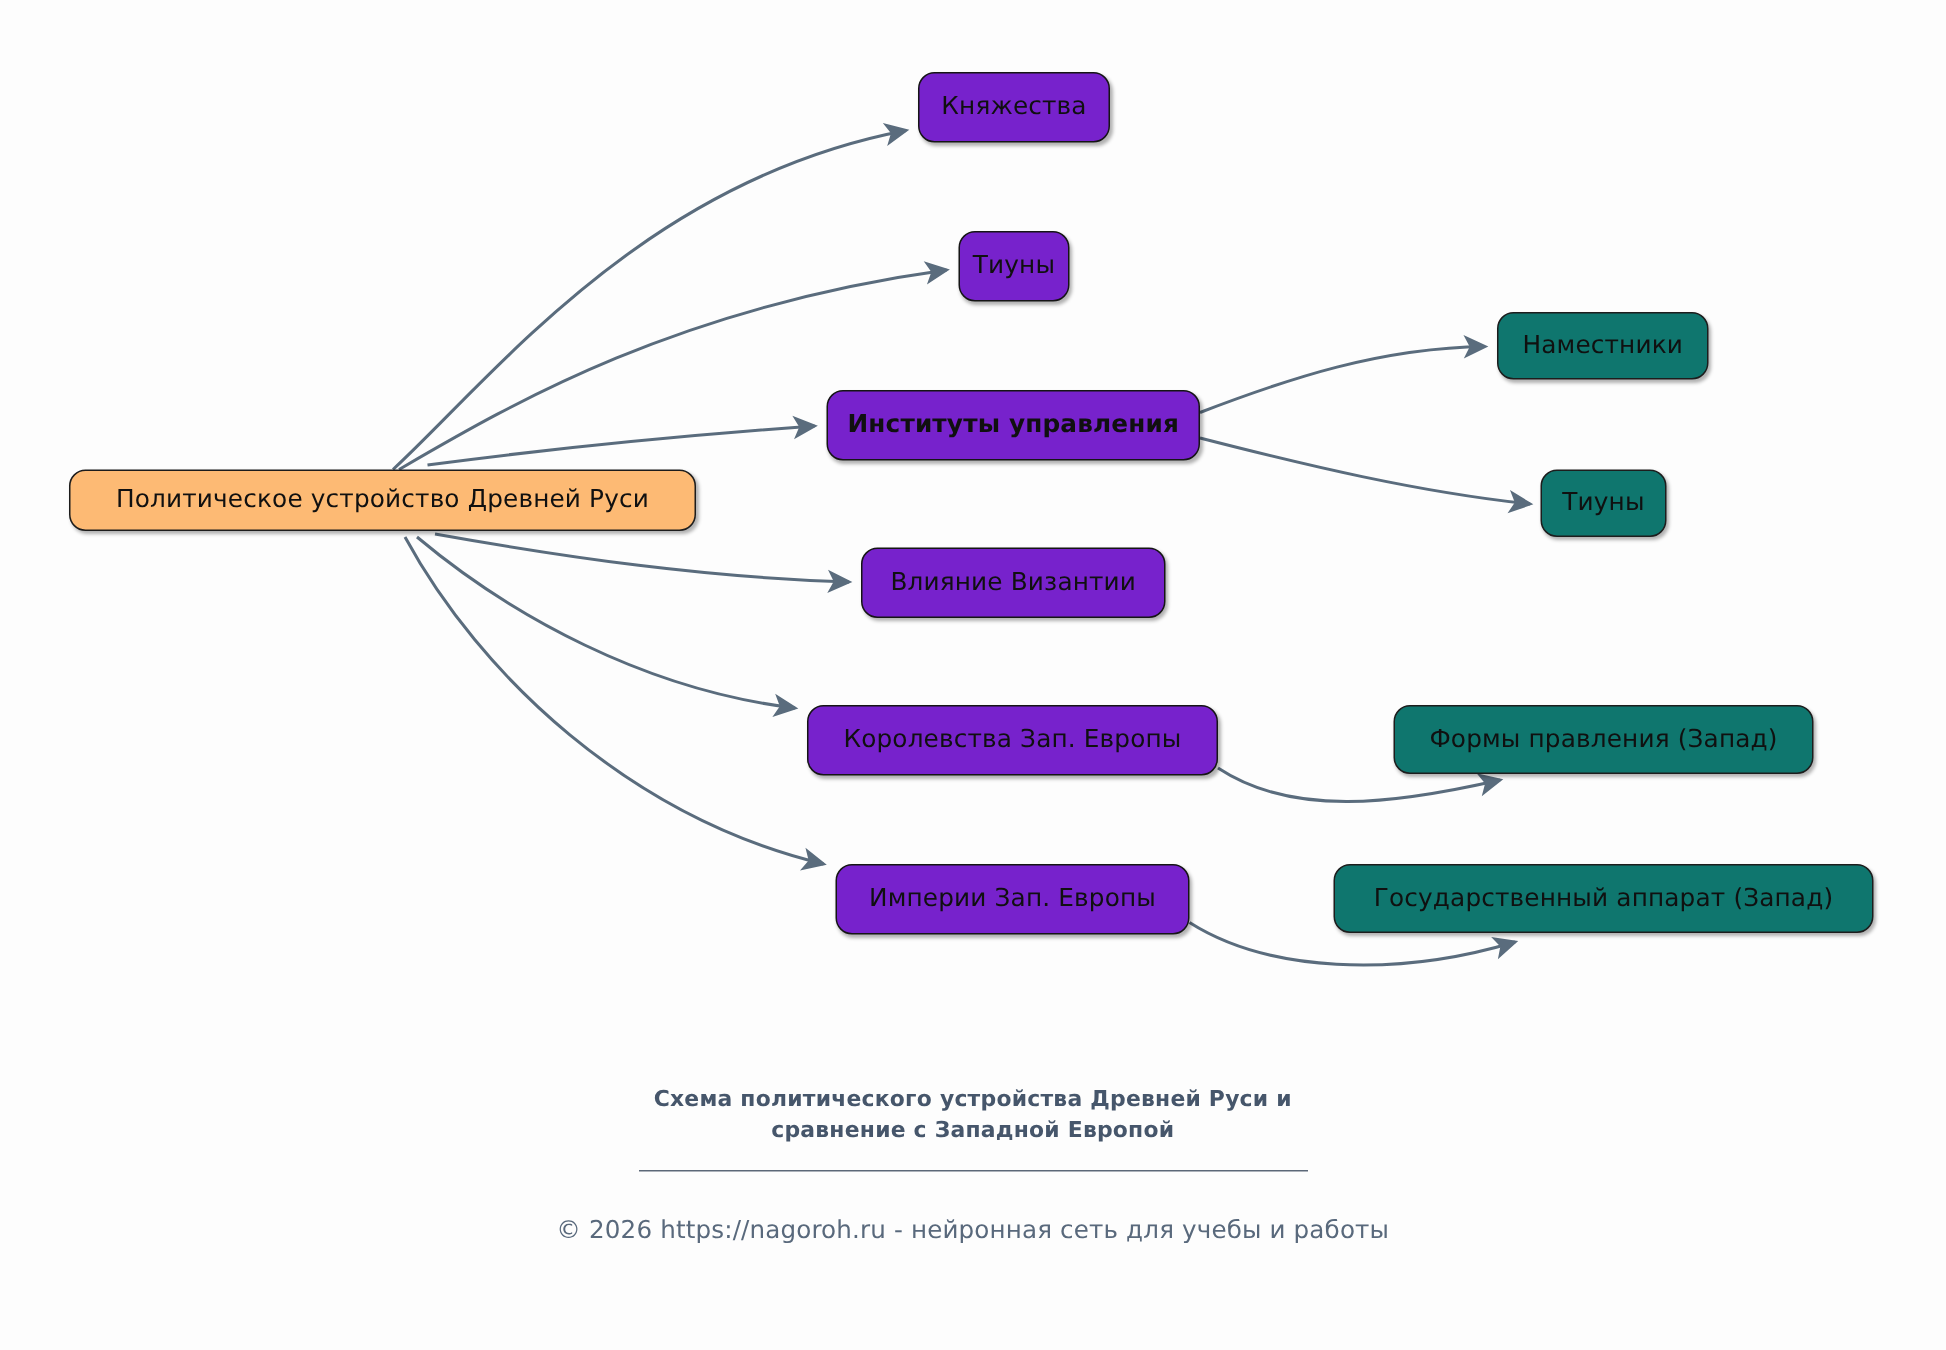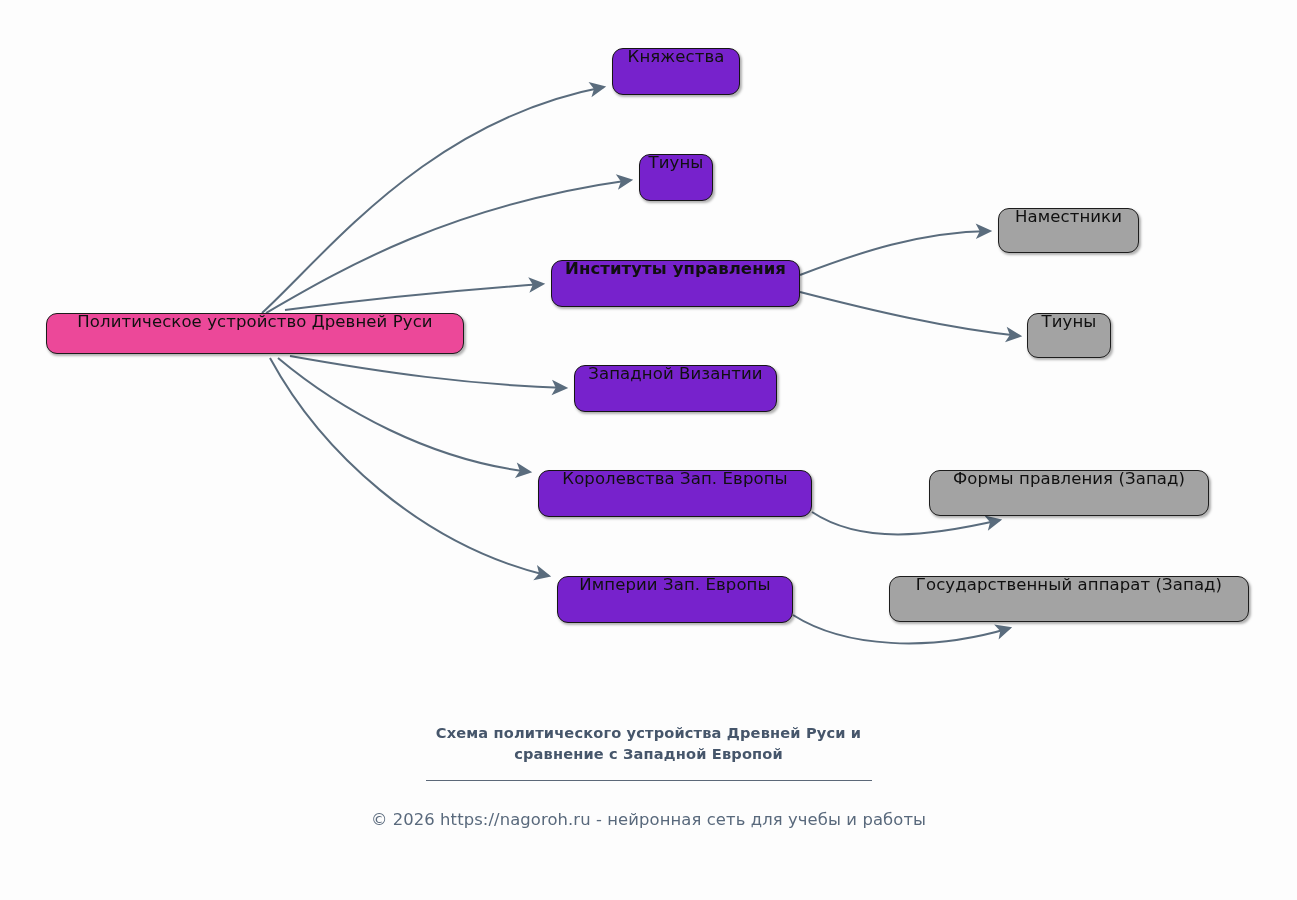--- a/index.html
+++ b/index.html
@@ -28,40 +28,40 @@
     left: 0;
     top: 0;
     width: 1297px;
     height: 900px;
     pointer-events: none;
   }
   .node {
     position: absolute;
     box-sizing: border-box;
     display: flex;
-    align-items: flex-start;
+    align-items: center;
     justify-content: center;
     border-radius: 11px;
     border: 1.6px solid #1a1a1a;
     font-size: 16.5px;
     color: #101010;
     letter-spacing: 0.1px;
     white-space: nowrap;
     box-shadow: 1.5px 2px 2.5px rgba(0,0,0,0.30);
   }
   .node-root {
-    background: #ec4899;
+    background: #fdba74;
     border-color: #1c1c1c;
   }
   .node-branch {
     background: #7722cc;
     border-color: #151515;
   }
   .node-leaf {
-    background: #a3a3a3;
+    background: #0f766e;
     border-color: #1d1d1d;
   }
   .node-label {
     display: block;
     line-height: 1;
   }
   #footer {
     position: absolute;
     left: 0;
     top: 722px;
@@ -131,21 +131,21 @@
 
   <div class="node node-leaf" style="left:998px; top:208px; width:141px; height:45px;">
     <span class="node-label">Наместники</span>
   </div>
 
   <div class="node node-leaf" style="left:1027px; top:313px; width:84px; height:45px;">
     <span class="node-label">Тиуны</span>
   </div>
 
   <div class="node node-branch" style="left:574px; top:365px; width:203px; height:47px;">
-    <span class="node-label">Западной Византии</span>
+    <span class="node-label">Влияние Византии</span>
   </div>
 
   <div class="node node-branch" style="left:538px; top:470px; width:274px; height:47px;">
     <span class="node-label">Королевства Зап. Европы</span>
   </div>
 
   <div class="node node-leaf" style="left:929px; top:470px; width:280px; height:46px;">
     <span class="node-label">Формы правления (Запад)</span>
   </div>
 

